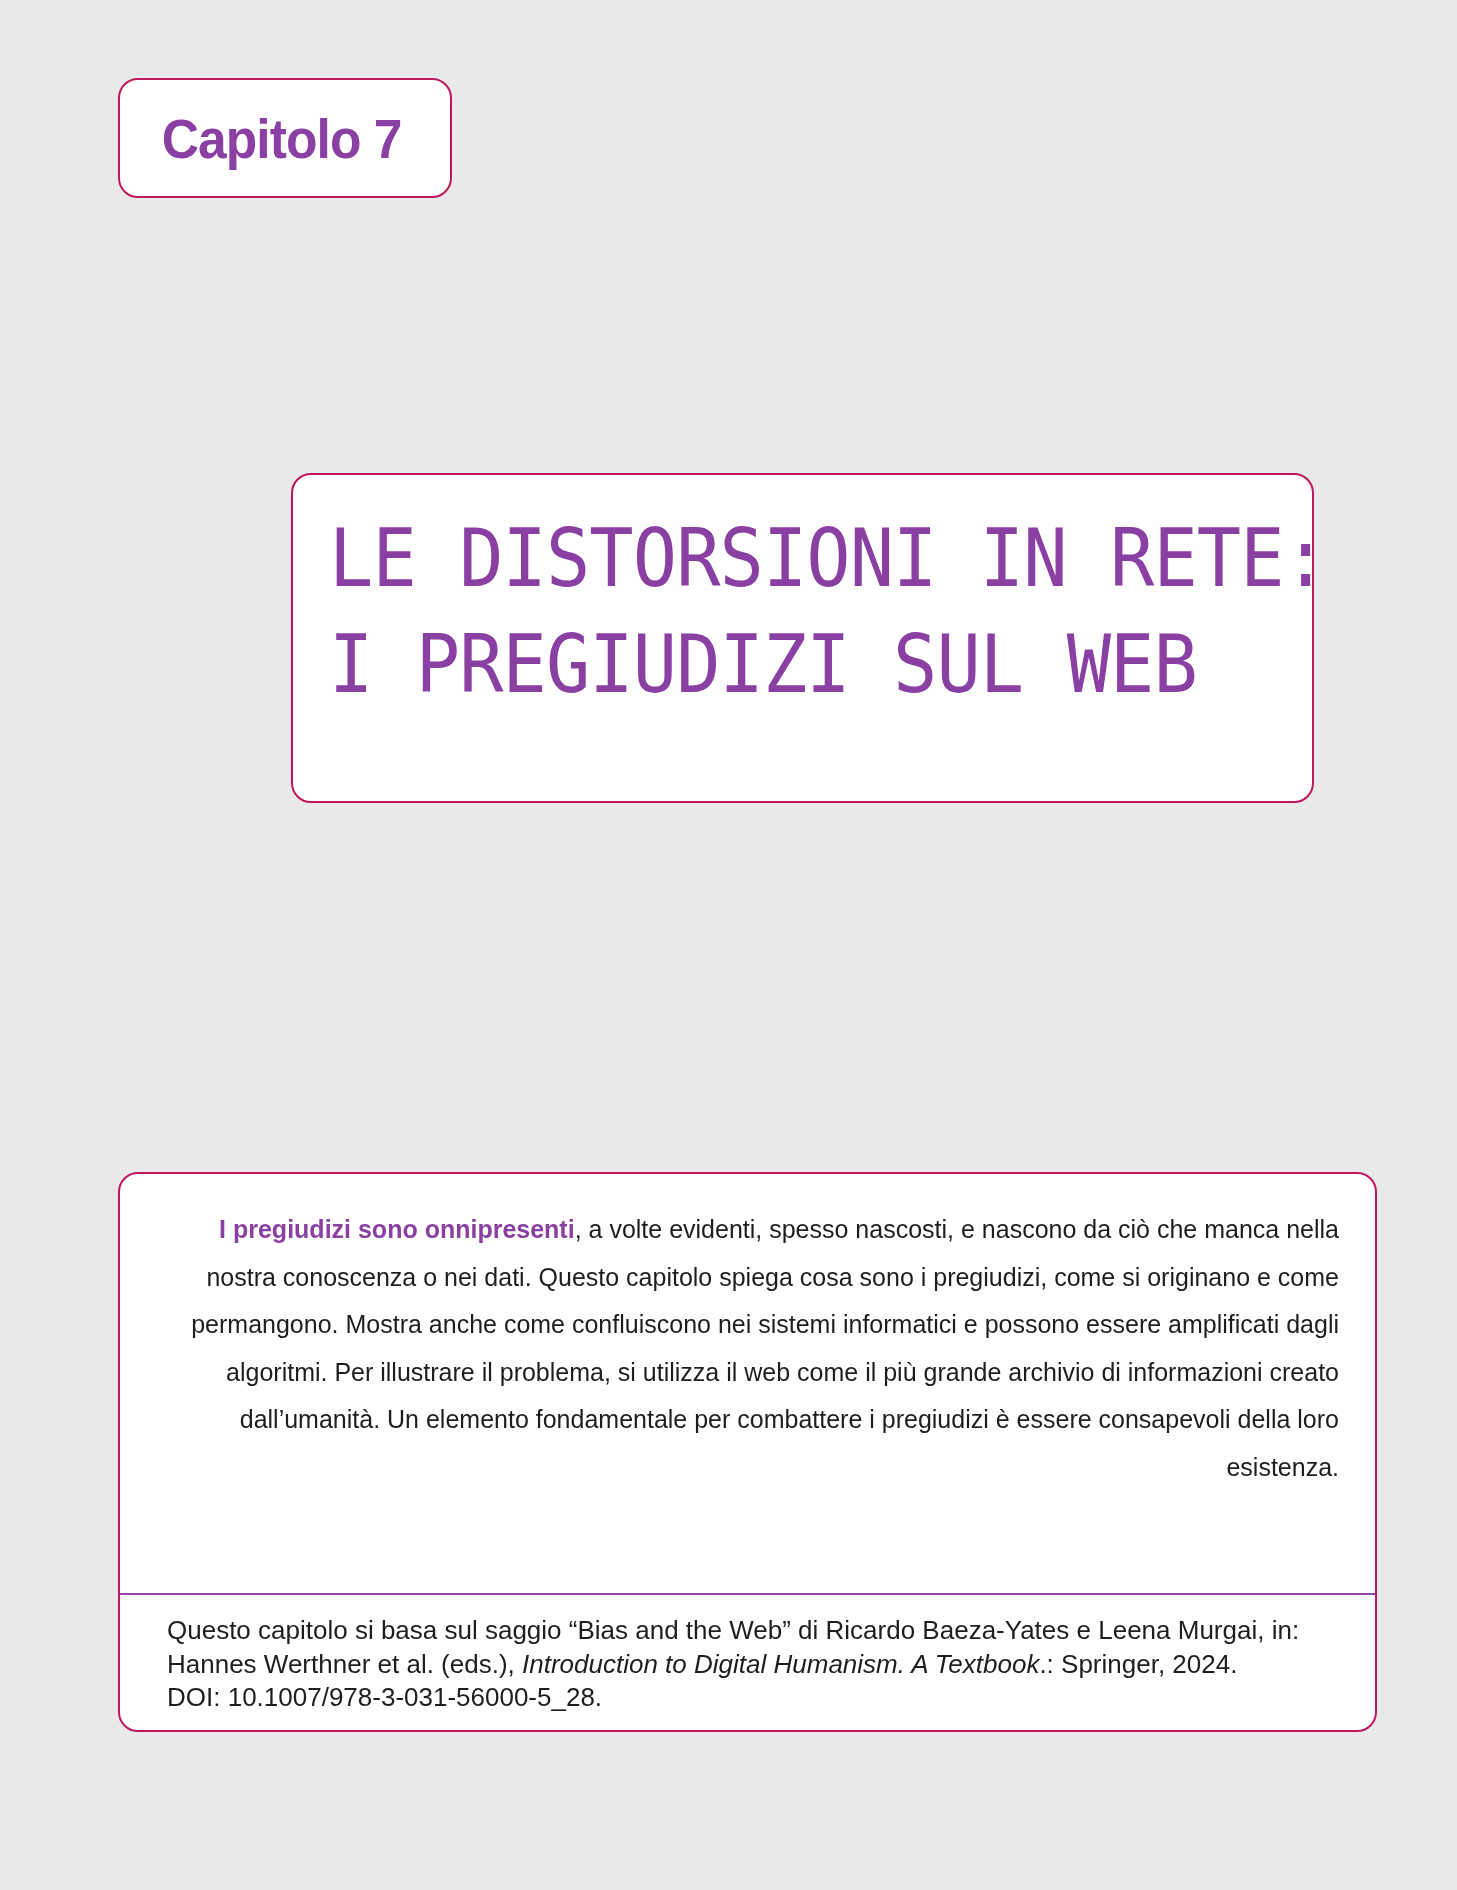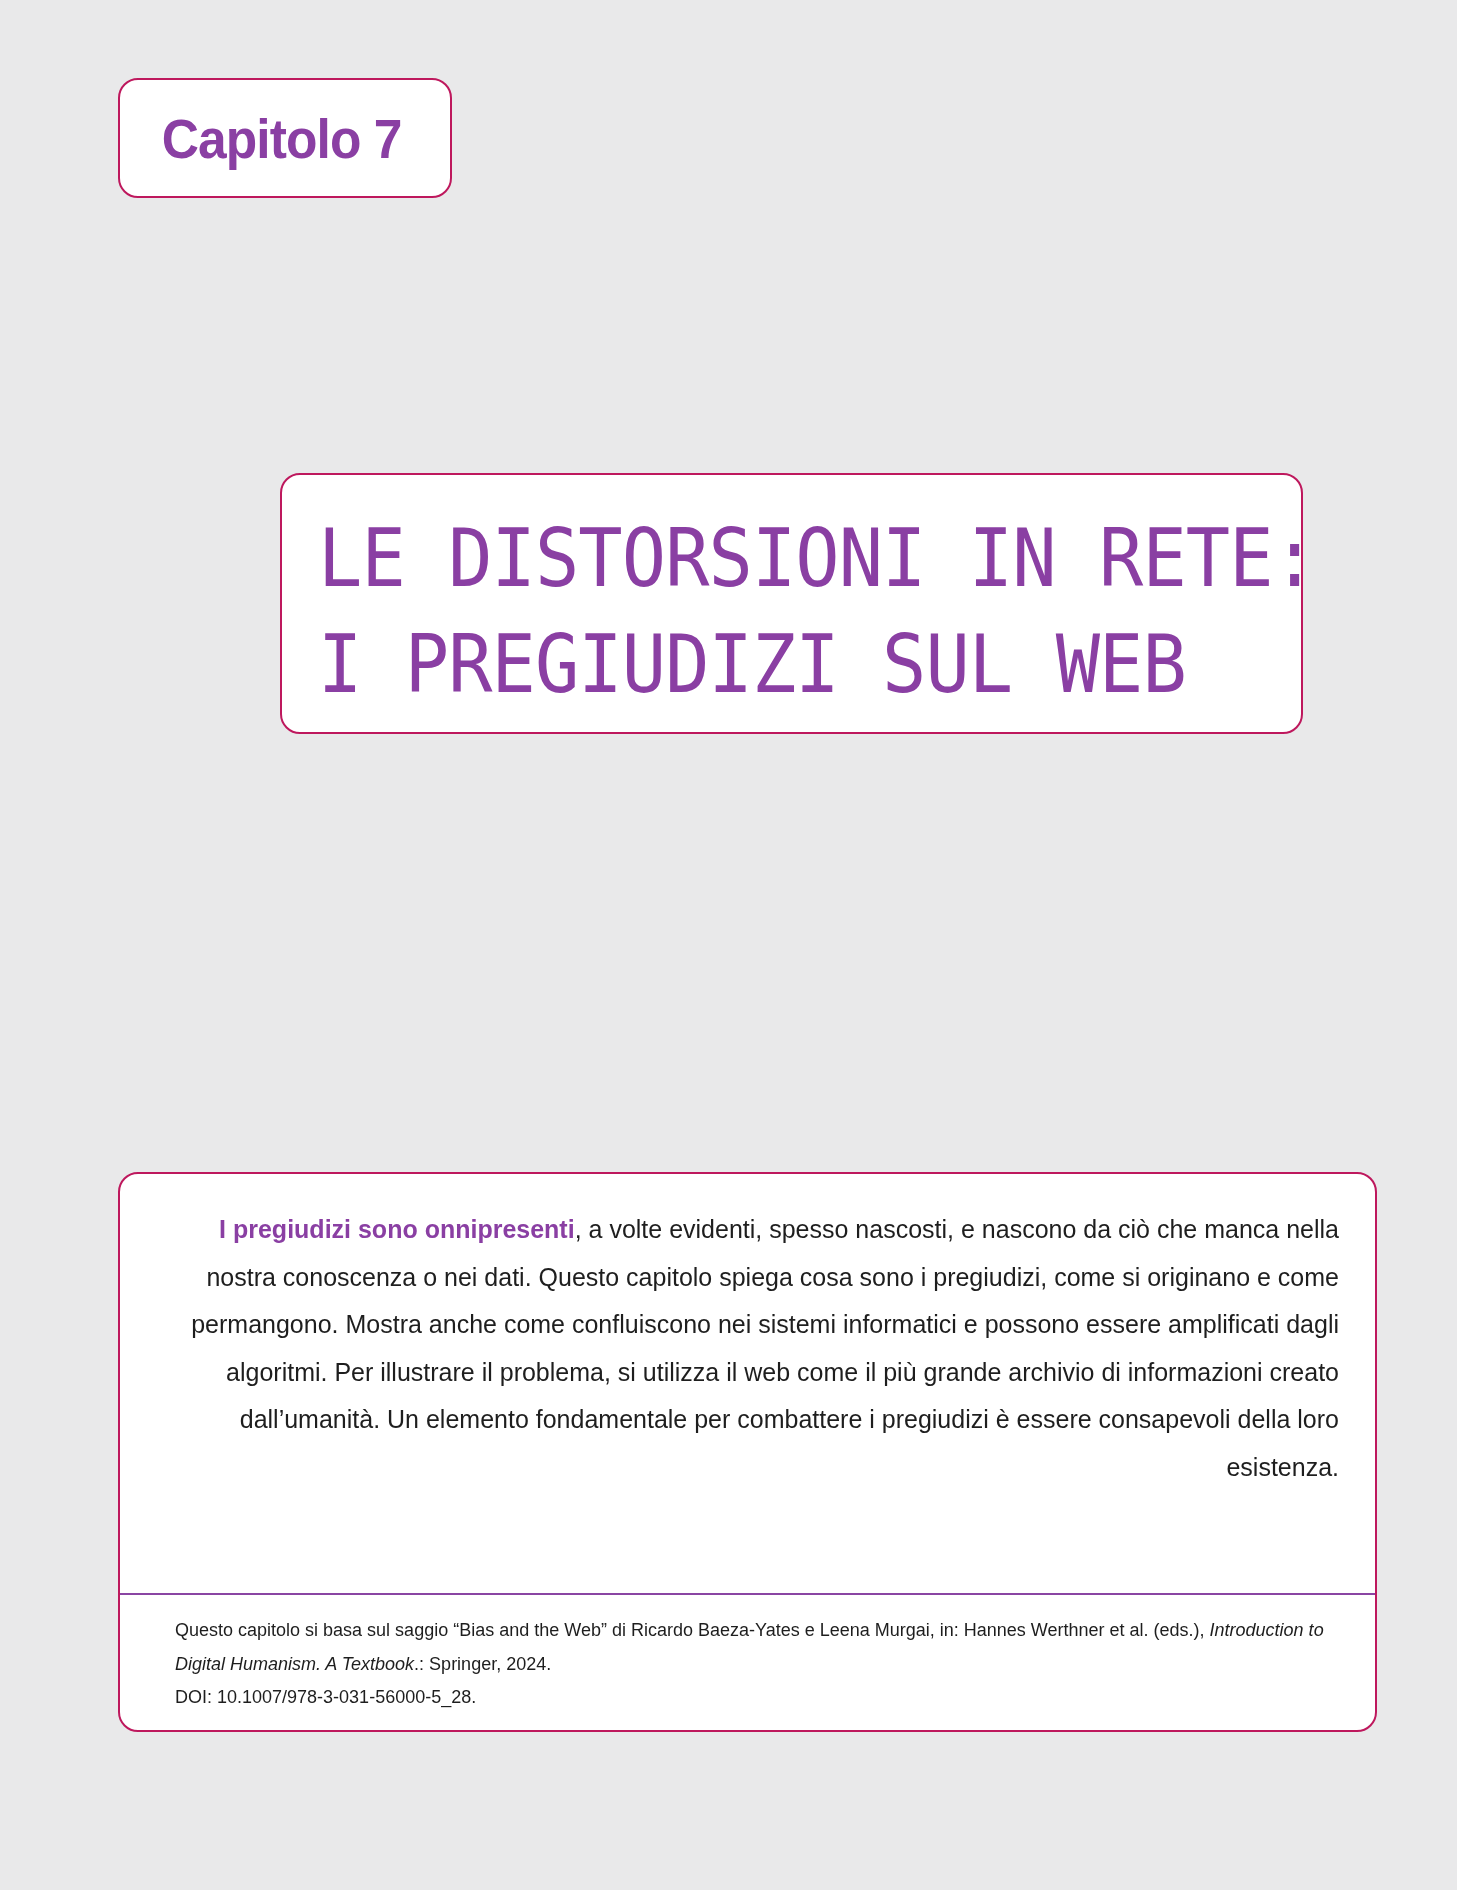--- a/index.html
+++ b/index.html
@@ -23,21 +23,21 @@
   }
   #chapter-label {
     color: #8a3fa3;
     font-weight: bold;
     font-size: 56px;
     letter-spacing: -1px;
     transform: scaleX(0.92);
     padding-right: 8px;
   }
   #title-box {
-    left: 280px; top: 473px; width: 1023px; height: 261px;
+    left: 291px; top: 473px; width: 1023px; height: 330px;
   }
   .title-line {
     position: absolute;
     left: 36px;
     color: #8a3fa3;
     font-family: "DejaVu Sans Mono", monospace;
     font-size: 80px;
     line-height: 80px;
     letter-spacing: -1px;
     transform-origin: left top;
@@ -60,22 +60,22 @@
   #abstract-text .lead {
     color: #8a3fa3;
     font-weight: bold;
   }
   #divider {
     position: absolute; left: 0; right: 0; top: 419px;
     height: 0; border-top: 2px solid #8a45a3;
   }
   #source-text {
     position: absolute;
-    left: 55px; top: 440px; width: 1180px;
-    font-size: 18px;
+    left: 47px; top: 440px; width: 1180px;
+    font-size: 26px;
     line-height: 33.5px;
     color: #1e1e1e;
   }
   #source-text .book { font-style: italic; }
 </style>
 </head>
 <body>
 
 <div id="chapter-box" class="box">
   <span id="chapter-label">Capitolo 7</span>

